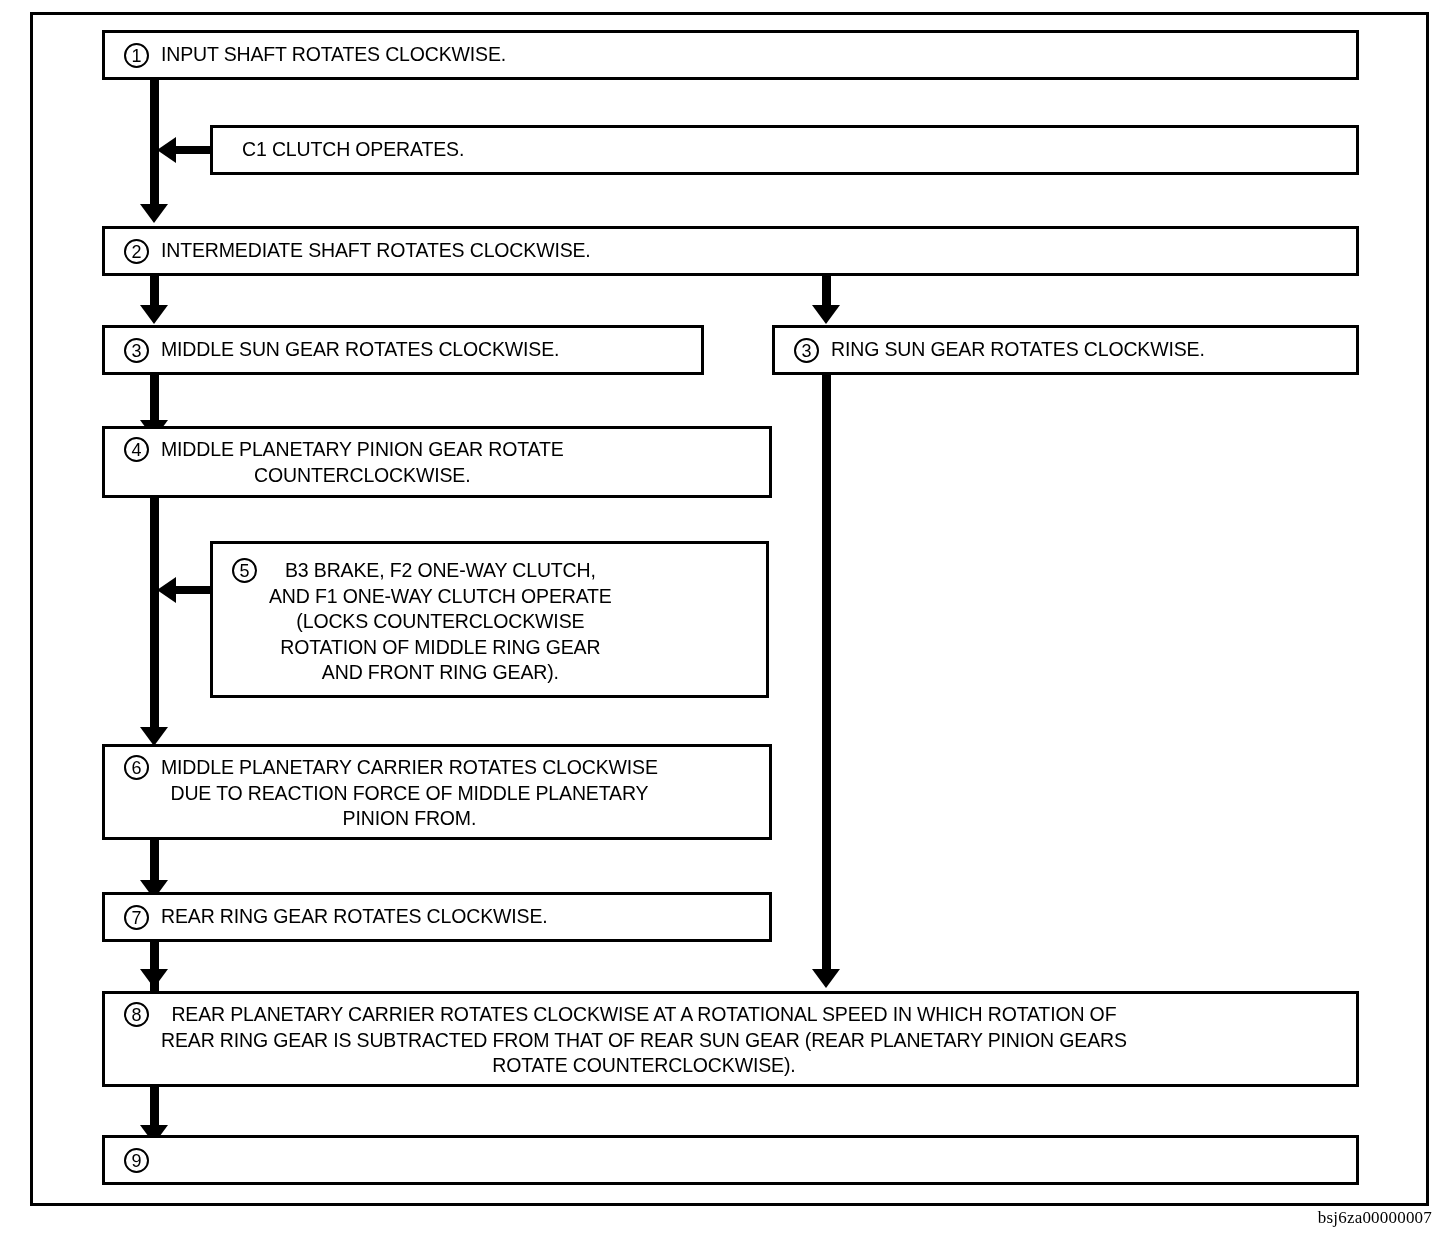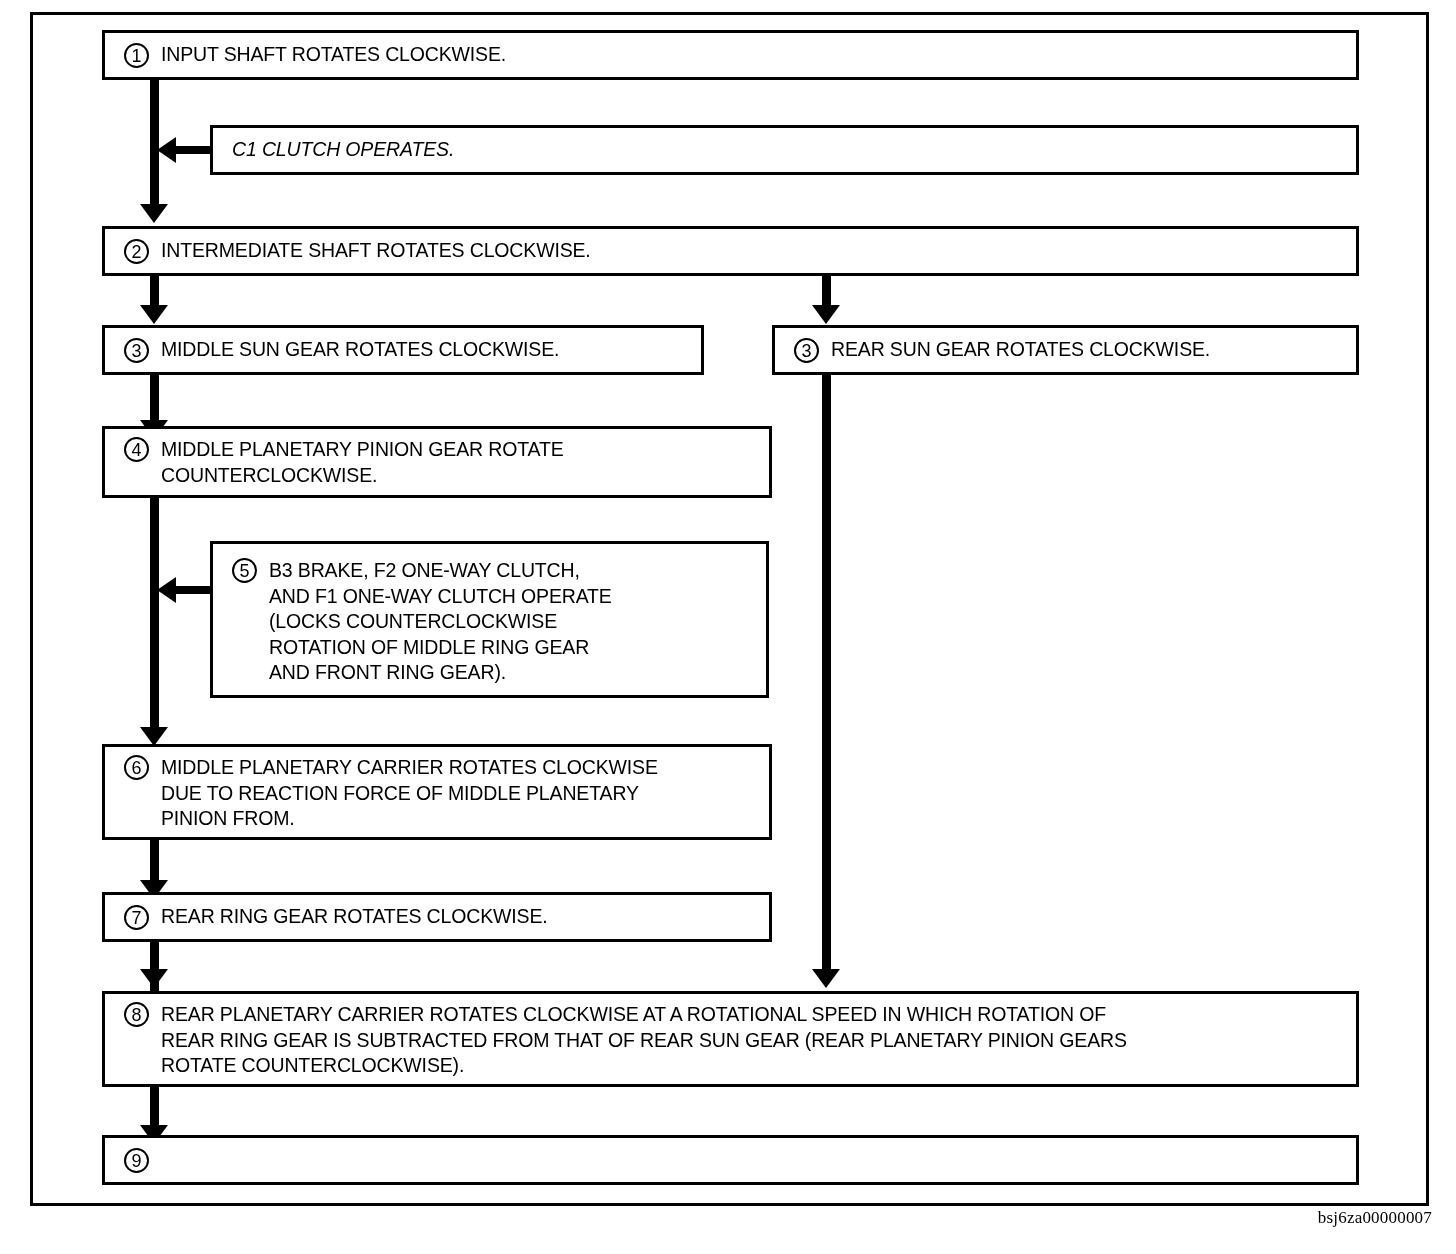--- a/index.html
+++ b/index.html
@@ -59,30 +59,31 @@
     margin-left: 19px;
     margin-right: 12px;
     box-sizing: border-box;
   }
   .btext {
     font-size: 19.5px;
     line-height: 25.5px;
     letter-spacing: -0.15px;
     white-space: pre-line;
     font-family: "Liberation Sans", sans-serif;
+    text-align: center;
   }
   .plain-box {
     position: absolute;
     border: 3px solid #000;
     box-sizing: border-box;
     background: #fff;
     display: flex;
     align-items: center;
   }
-  .plain-box .btext { margin-left: 19px; font-style: italic; }
+  .plain-box .btext { margin-left: 29px; }
 
   
   .vshaft {
     position: absolute;
     background: #000;
     width: 9px;
   }
   .vhead {
     position: absolute;
     width: 0; height: 0;
@@ -146,21 +147,21 @@
   <div class="vshaft" style="left:822px; top:276px; width:9px; height:35px;"></div>
   <div class="vhead" style="left:812px; top:305px;"></div>
 
   <div class="fbox single" style="left:102px; top:325px; width:602px; height:50px;">
     <span class="num">3</span>
     <span class="btext">MIDDLE SUN GEAR ROTATES CLOCKWISE.</span>
   </div>
 
   <div class="fbox single" style="left:772px; top:325px; width:587px; height:50px;">
     <span class="num">3</span>
-    <span class="btext">REAR SUN GEAR ROTATES CLOCKWISE.</span>
+    <span class="btext">RING SUN GEAR ROTATES CLOCKWISE.</span>
   </div>
 
   <div class="vshaft" style="left:822px; top:375px; width:9px; height:600px;"></div>
   <div class="vhead" style="left:812px; top:969px;"></div>
 
   <div class="vshaft" style="left:150px; top:375px; width:9px; height:52px;"></div>
   <div class="vhead" style="left:140px; top:420px;"></div>
 
   <div class="fbox" style="left:102px; top:426px; width:670px; height:72px;">
     <span class="num">4</span>

